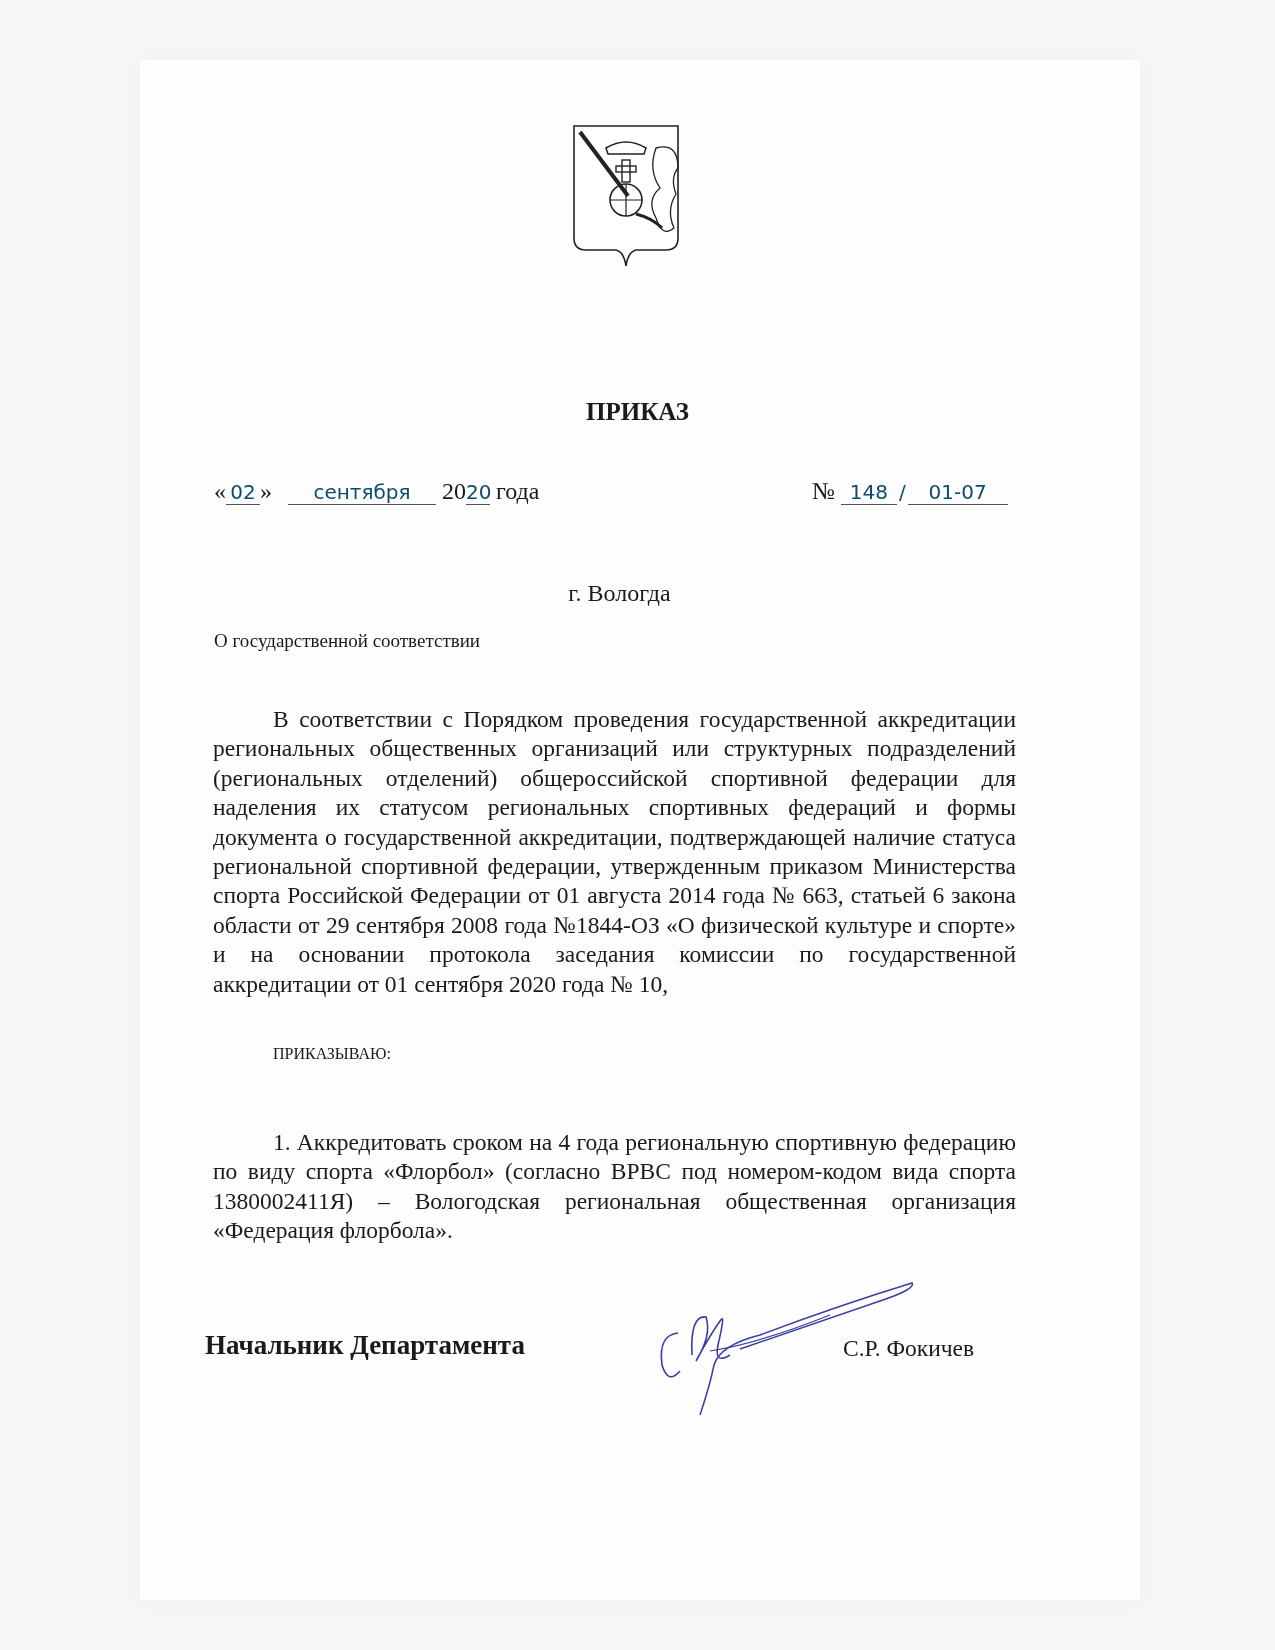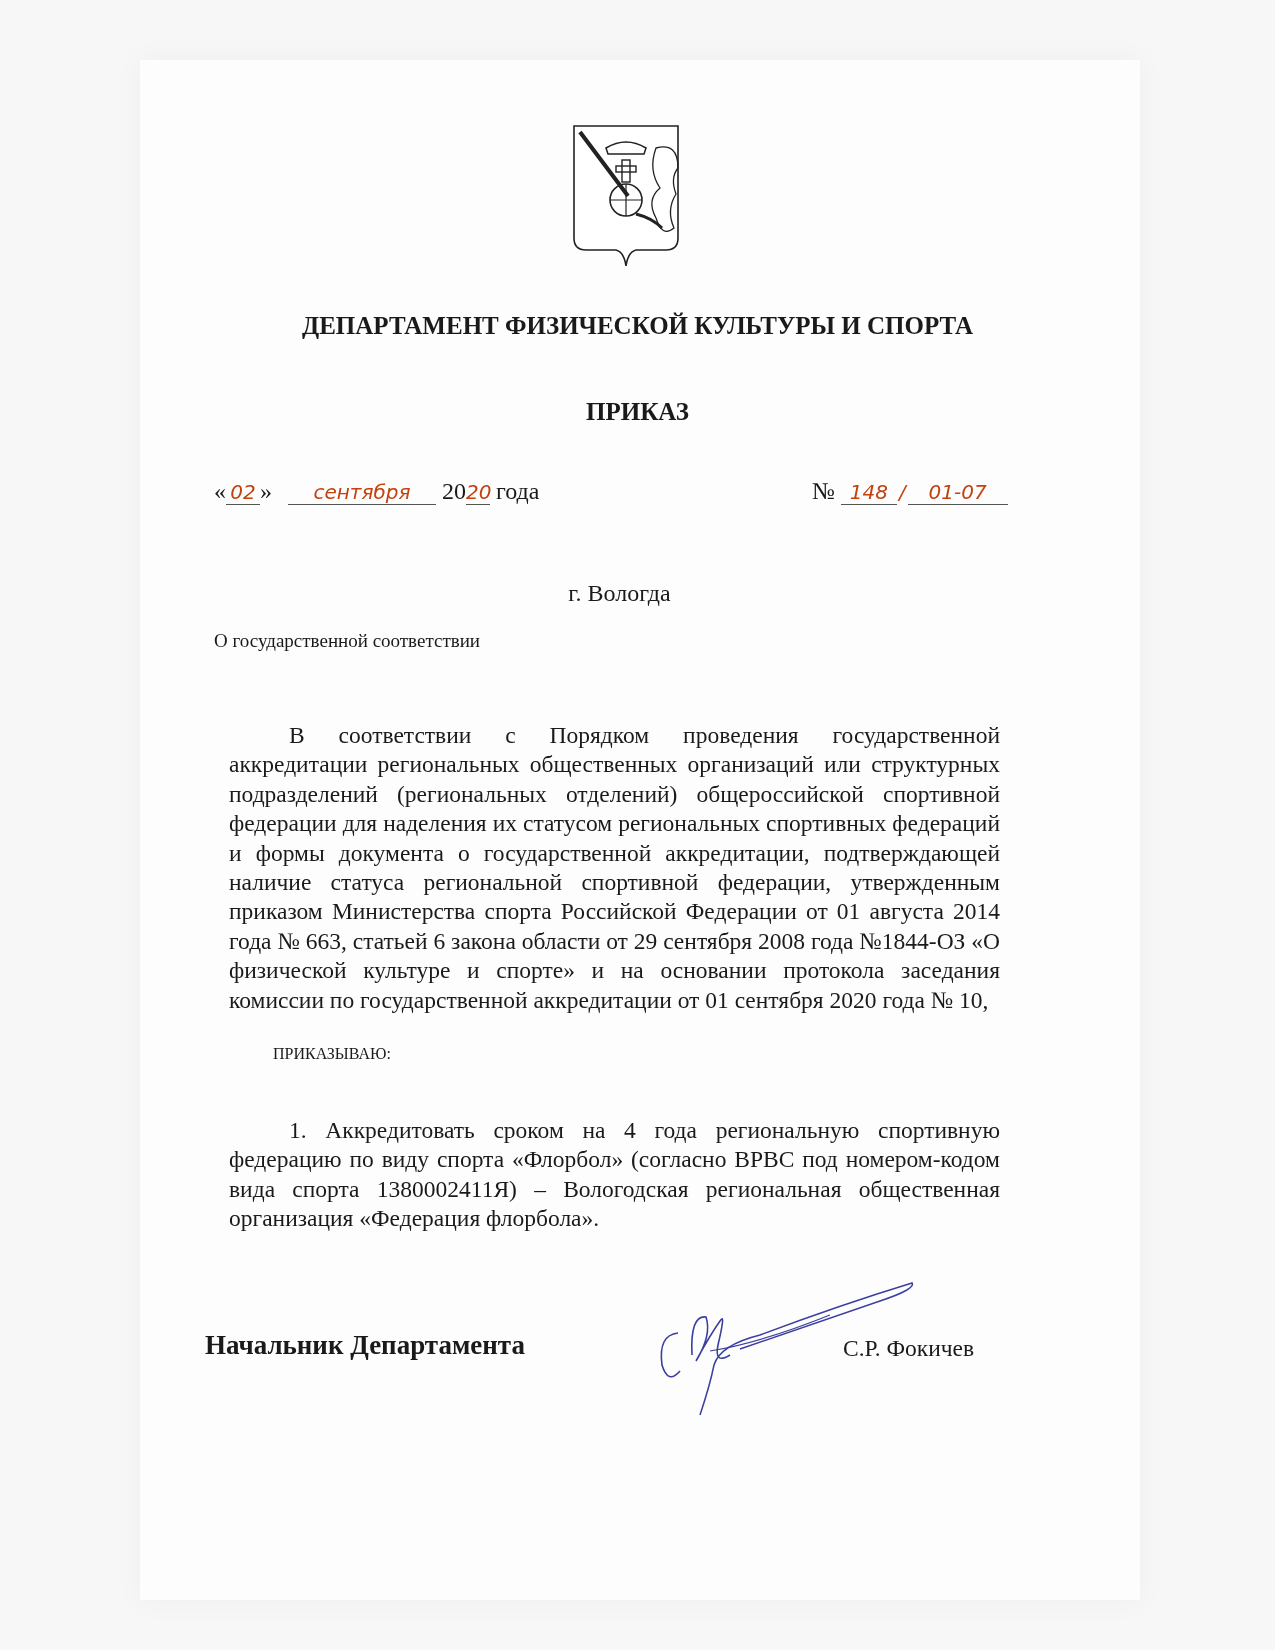--- a/index.html
+++ b/index.html
@@ -1,25 +1,25 @@
 <!DOCTYPE html>
 <html><head>
 <meta charset="utf-8">
 <style>
   html, body { margin:0; padding:0; }
   body { width:1275px; height:1650px; background:#f7f7f7; position:relative; font-family:"Liberation Serif", serif; color:#1a1a1a; overflow:hidden; }
   .page { position:absolute; left:140px; top:60px; width:1000px; height:1540px; background:#fdfdfd; box-shadow:0 0 30px rgba(0,0,0,0.04); }
   .abs { position:absolute; }
   .emblem { left:566px; top:118px; width:120px; height:160px; }
   .title { left:0; width:1275px; text-align:center; font-weight:bold; font-size:25px; line-height:32px; }
-  .hand { color:#c2410c; font-style:italic; font-family:"DejaVu Sans", sans-serif; font-size:20px; }
+  .hand { color:#0c4a6e; font-family:"DejaVu Sans", sans-serif; font-size:20px; }
   .uline { border-bottom:1.5px solid #555; display:inline-block; text-align:center; }
   .body-text { left:213px; width:803px; font-size:23.5px; line-height:29.4px; text-align:justify; text-align-last:auto; }
   .indent { text-indent:60px; }
-  p { margin:16px; }
+  p { margin:0; }
 </style>
 </head>
 <body>
 
 <div class="page"></div>
 
 <div class="abs emblem">
   <svg width="120" height="160" viewBox="0 0 120 160">
     <path d="M8 8 H112 V120 Q112 132 100 132 H70 Q62 134 60 148 Q58 134 50 132 H20 Q8 132 8 120 Z" fill="#fff" stroke="#222" stroke-width="1.6"></path>
     <line x1="14" y1="14" x2="62" y2="78" stroke="#222" stroke-width="4"></line>
@@ -27,21 +27,20 @@
     <rect x="56" y="42" width="8" height="22" fill="none" stroke="#222" stroke-width="1.4"></rect>
     <rect x="50" y="48" width="20" height="6" fill="none" stroke="#222" stroke-width="1.4"></rect>
     <circle cx="60" cy="82" r="16" fill="none" stroke="#222" stroke-width="1.6"></circle>
     <path d="M44 82 H76 M60 66 V98" stroke="#222" stroke-width="1.2"></path>
     <path d="M70 96 Q86 100 96 110" stroke="#222" stroke-width="3" fill="none"></path>
     <path d="M90 30 Q112 24 112 50 Q104 60 110 76 Q100 92 108 110 Q96 120 90 100 Q80 82 94 70 Q82 52 90 30 Z" fill="none" stroke="#222" stroke-width="1.3"></path>
   </svg>
 </div>
 
 <div class="abs title" style="top:310px;">
-  <div>ДЕПАРТАМЕНТ ФИЗИЧЕСКОЙ КУЛЬТУРЫ И СПОРТА</div>
 </div>
 
 <div class="abs title" style="top:396px;">ПРИКАЗ</div>
 
 <div class="abs" style="left:214px; top:478px; font-size:24px;">
   <span>«</span><span class="uline hand" style="width:34px;">02</span><span>»</span>
   <span class="uline hand" style="width:148px; margin-left:10px;">сентября</span>
   <span>20</span><span class="uline hand" style="width:24px;">20</span>
   <span>года</span>
 </div>
@@ -54,21 +53,21 @@
 <div class="abs" style="left:3px; width:1233px; top:580px; text-align:center; font-size:24px;">г. Вологда</div>
 
 <div class="abs" style="left:214px; top:630px; font-size:19px;">О государственной соответствии</div>
 
 <div class="abs body-text" style="top:705px;">
   <p class="indent">В соответствии с Порядком проведения государственной аккредитации региональных общественных организаций или структурных подразделений (региональных отделений) общероссийской спортивной федерации для наделения их статусом региональных спортивных федераций и формы документа о государственной аккредитации, подтверждающей наличие статуса региональной спортивной федерации, утвержденным приказом Министерства спорта Российской Федерации от 01 августа 2014 года № 663, статьей 6 закона области от 29 сентября 2008 года №1844-ОЗ «О физической культуре и спорте» и на основании протокола заседания комиссии по государственной аккредитации от 01 сентября 2020 года № 10,</p>
 </div>
 
 <div class="abs" style="left:273px; top:1045px; font-size:16px;">ПРИКАЗЫВАЮ:</div>
 
-<div class="abs body-text" style="top:1100px;">
+<div class="abs body-text" style="top:1128px;">
   <p class="indent">1. Аккредитовать сроком на 4 года региональную спортивную федерацию по виду спорта «Флорбол» (согласно ВРВС под номером-кодом вида спорта 1380002411Я) – Вологодская региональная общественная организация «Федерация флорбола».</p>
 </div>
 
 <div class="abs" style="left:205px; top:1330px; font-size:27px;font-weight:bold;">Начальник Департамента</div>
 <div class="abs" style="left:843px; top:1335px; font-size:23.5px;">С.Р. Фокичев</div>
 <div class="abs" style="left:640px; top:1275px; width:280px; height:150px;">
   <svg width="280" height="150" viewBox="0 0 280 150">
     <path d="M38 58 Q18 60 22 90 Q28 110 40 96" fill="none" stroke="#3b3fa0" stroke-width="1.6"></path>
     <path d="M52 80 Q50 40 66 42 Q72 60 56 86 Q70 60 80 46 Q86 36 78 70 Q74 90 90 80" fill="none" stroke="#3b3fa0" stroke-width="1.6"></path>
     <path d="M60 140 Q70 110 74 90 Q80 70 120 60 Q200 30 272 8 Q276 14 240 26 Q170 50 100 74" fill="none" stroke="#3b3fa0" stroke-width="1.5"></path>

